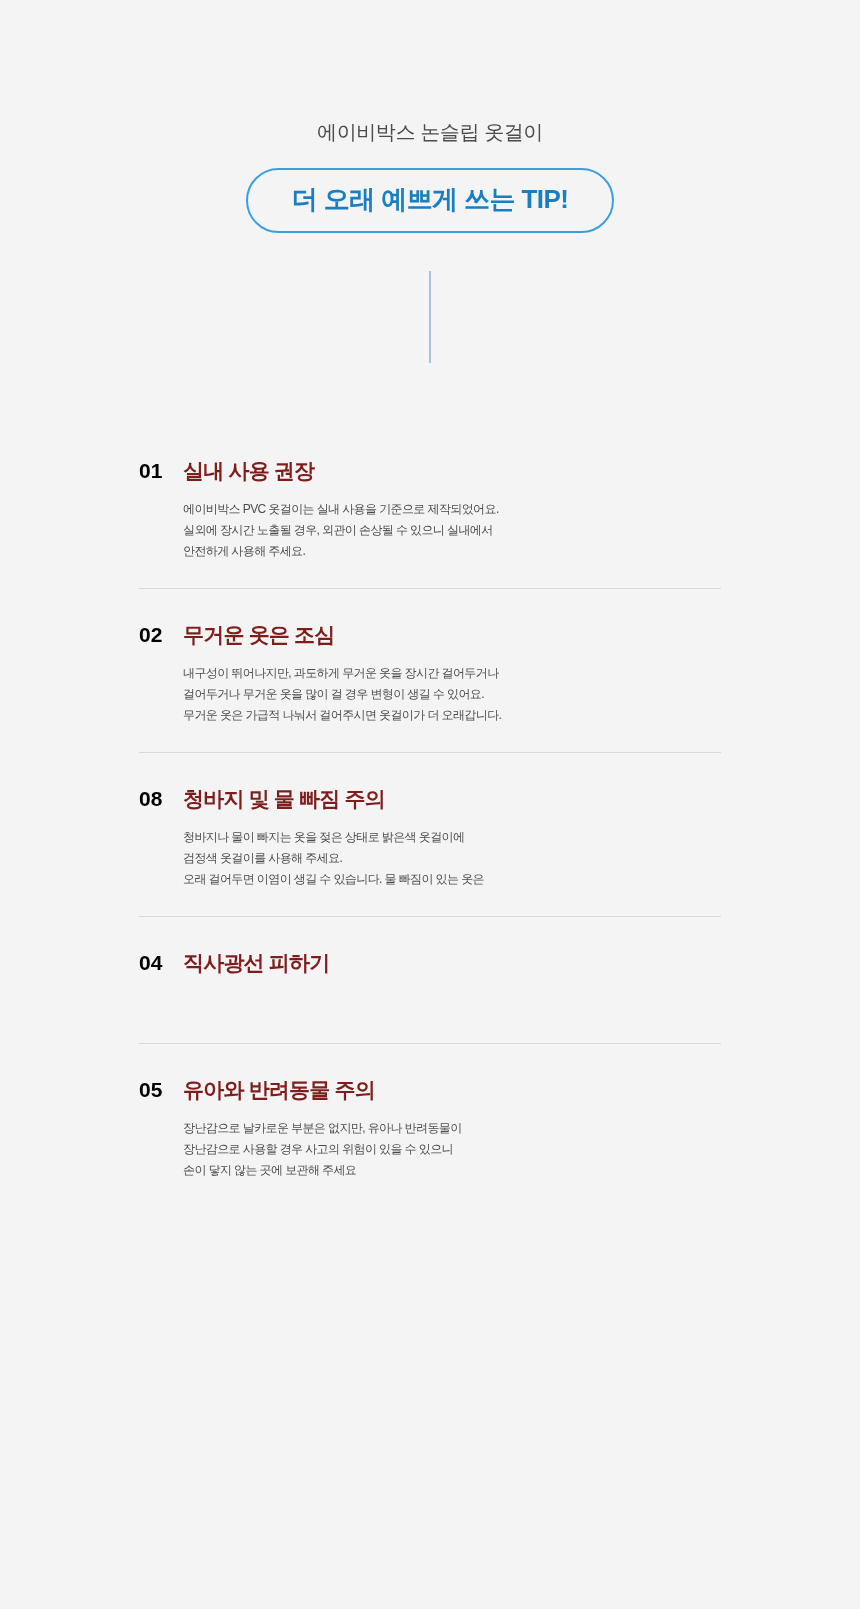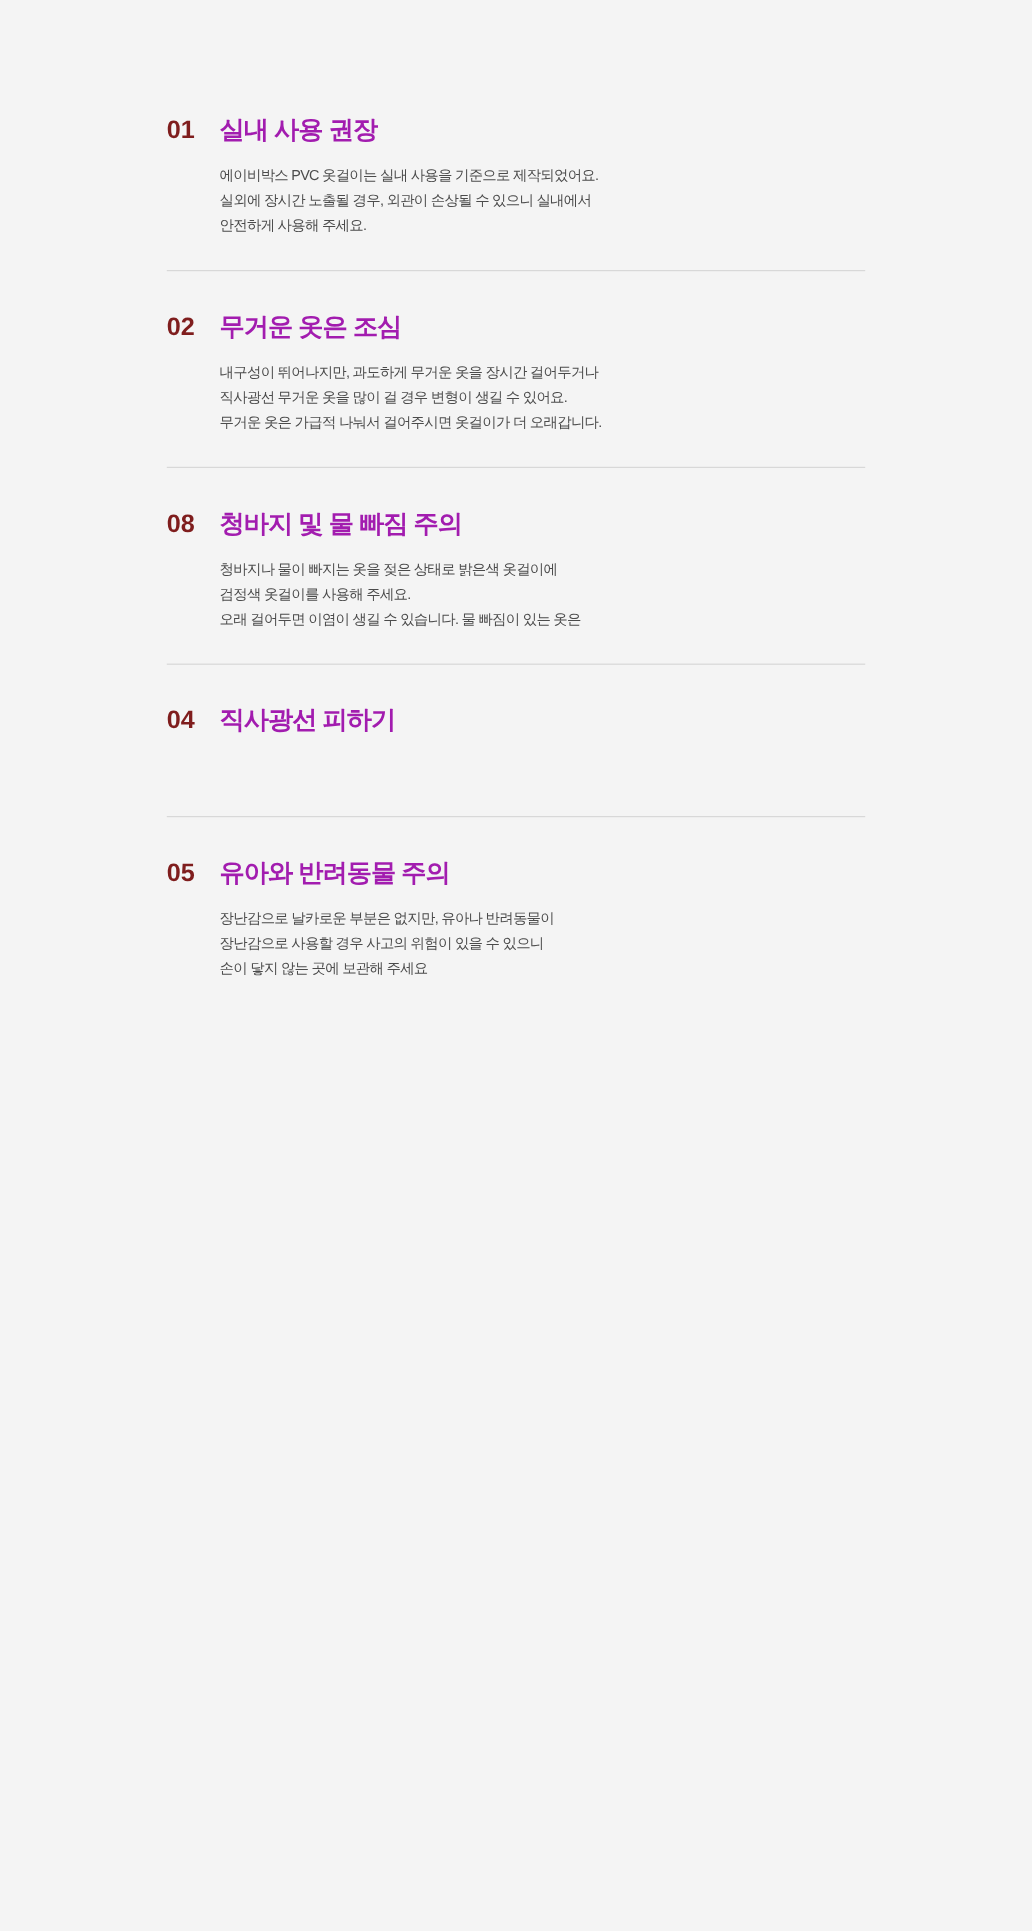--- a/index.html
+++ b/index.html
@@ -73,28 +73,28 @@
     border-bottom: none;
   }
   .tip-head {
     display: flex;
     align-items: baseline;
     gap: 12px;
   }
   .tip-num {
     font-size: 21px;
     font-weight: bold;
-    color: #7f1d1d;
+    color: #000000;
     letter-spacing: 0px;
     min-width: 32px;
   }
   .tip-title {
     font-size: 21px;
     font-weight: bold;
-    color: #a21caf;
+    color: #7f1d1d;
     letter-spacing: -0.8px;
   }
   .tip-body {
     margin-top: 14px;
     padding-left: 44px;
     font-size: 12px;
     line-height: 1.75;
     color: #4b4b4b;
     letter-spacing: -0.6px;
   }
@@ -103,20 +103,27 @@
   }
   .spacer-tall {
     height: 26px;
   }
 </style>
 </head>
 <body>
 
 <div class="page">
 
+  <div class="header">
+    <div class="eyebrow">에이비박스 논슬립 옷걸이</div>
+    <div class="pill-wrap">
+      <div class="pill">더 오래 예쁘게 쓰는 TIP!</div>
+    </div>
+    <div class="connector"></div>
+  </div>
 
   <div class="tips">
 
     <div class="tip">
       <div class="tip-head">
         <span class="tip-num">01</span>
         <span class="tip-title">실내 사용 권장</span>
       </div>
       <div class="tip-body">
         <p>에이비박스 PVC 옷걸이는 실내 사용을 기준으로 제작되었어요.</p>
@@ -125,21 +132,21 @@
       </div>
     </div>
 
     <div class="tip">
       <div class="tip-head">
         <span class="tip-num">02</span>
         <span class="tip-title">무거운 옷은 조심</span>
       </div>
       <div class="tip-body">
         <p>내구성이 뛰어나지만, 과도하게 무거운 옷을 장시간 걸어두거나</p>
-        <p>직사광선 무거운 옷을 많이 걸 경우 변형이 생길 수 있어요.</p>
+        <p>걸어두거나 무거운 옷을 많이 걸 경우 변형이 생길 수 있어요.</p>
         <p>무거운 옷은 가급적 나눠서 걸어주시면 옷걸이가 더 오래갑니다.</p>
       </div>
     </div>
 
     <div class="tip">
       <div class="tip-head">
         <span class="tip-num">08</span>
         <span class="tip-title">청바지 및 물 빠짐 주의</span>
       </div>
       <div class="tip-body">

